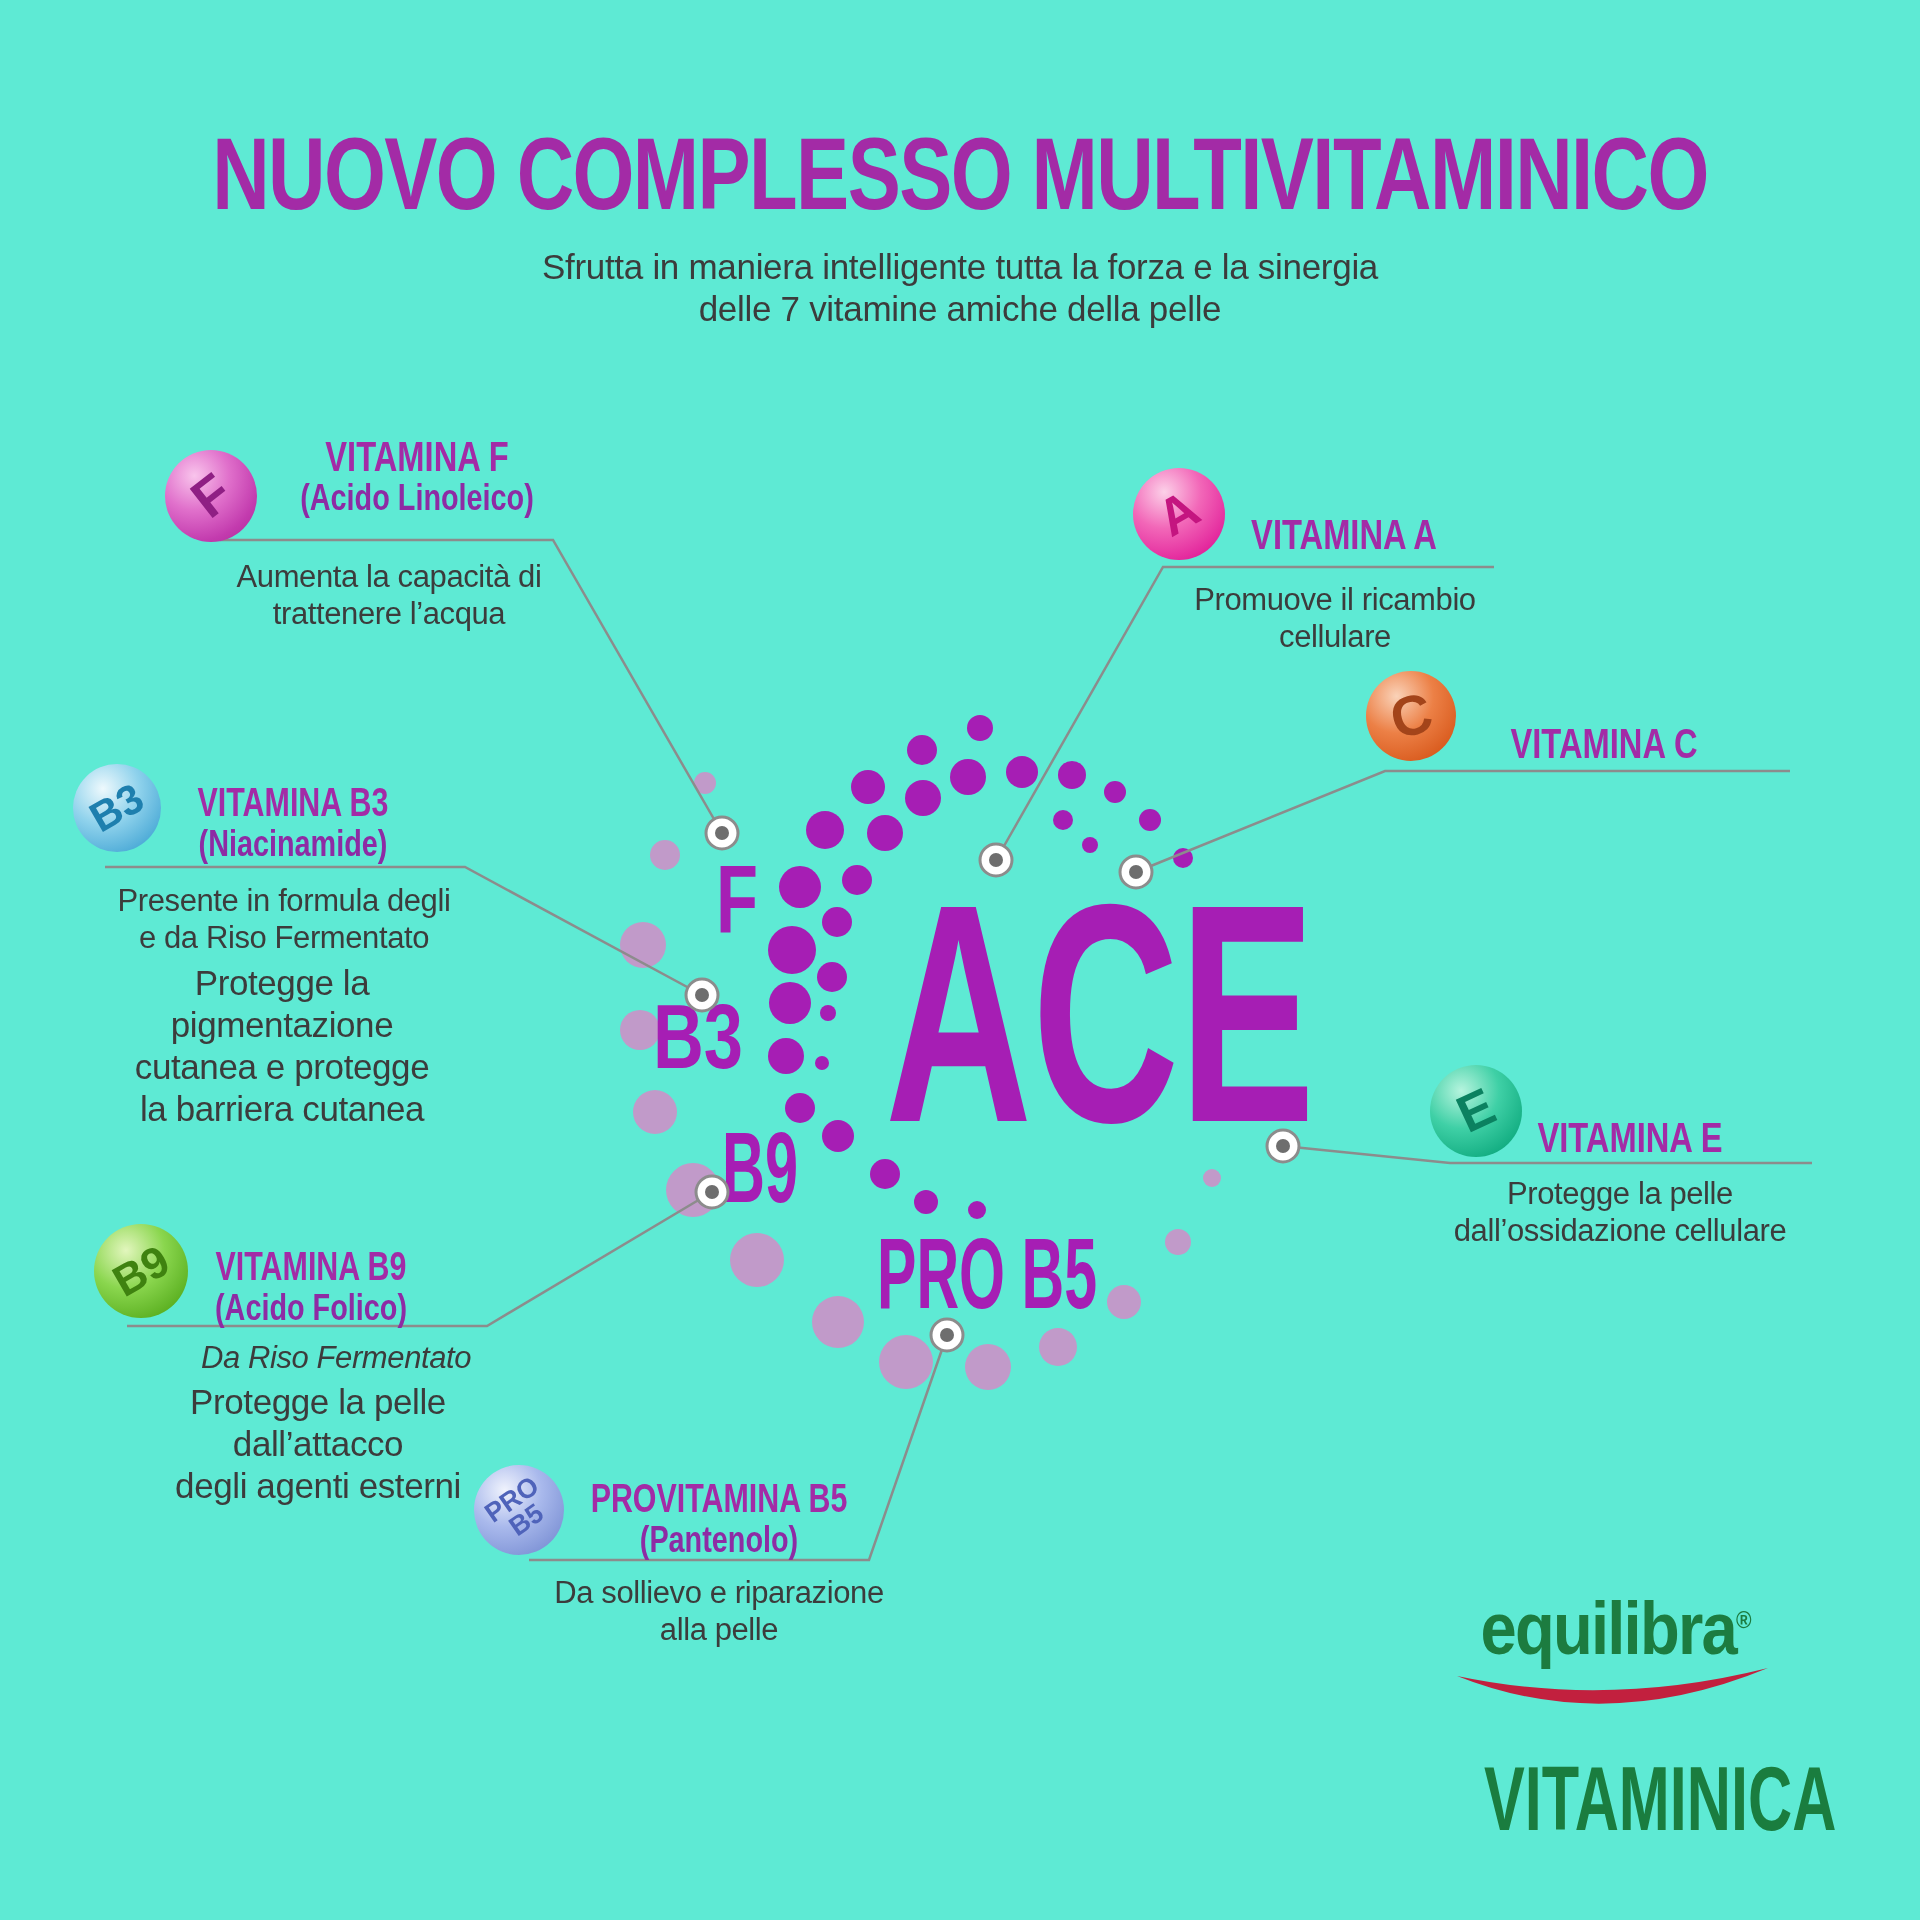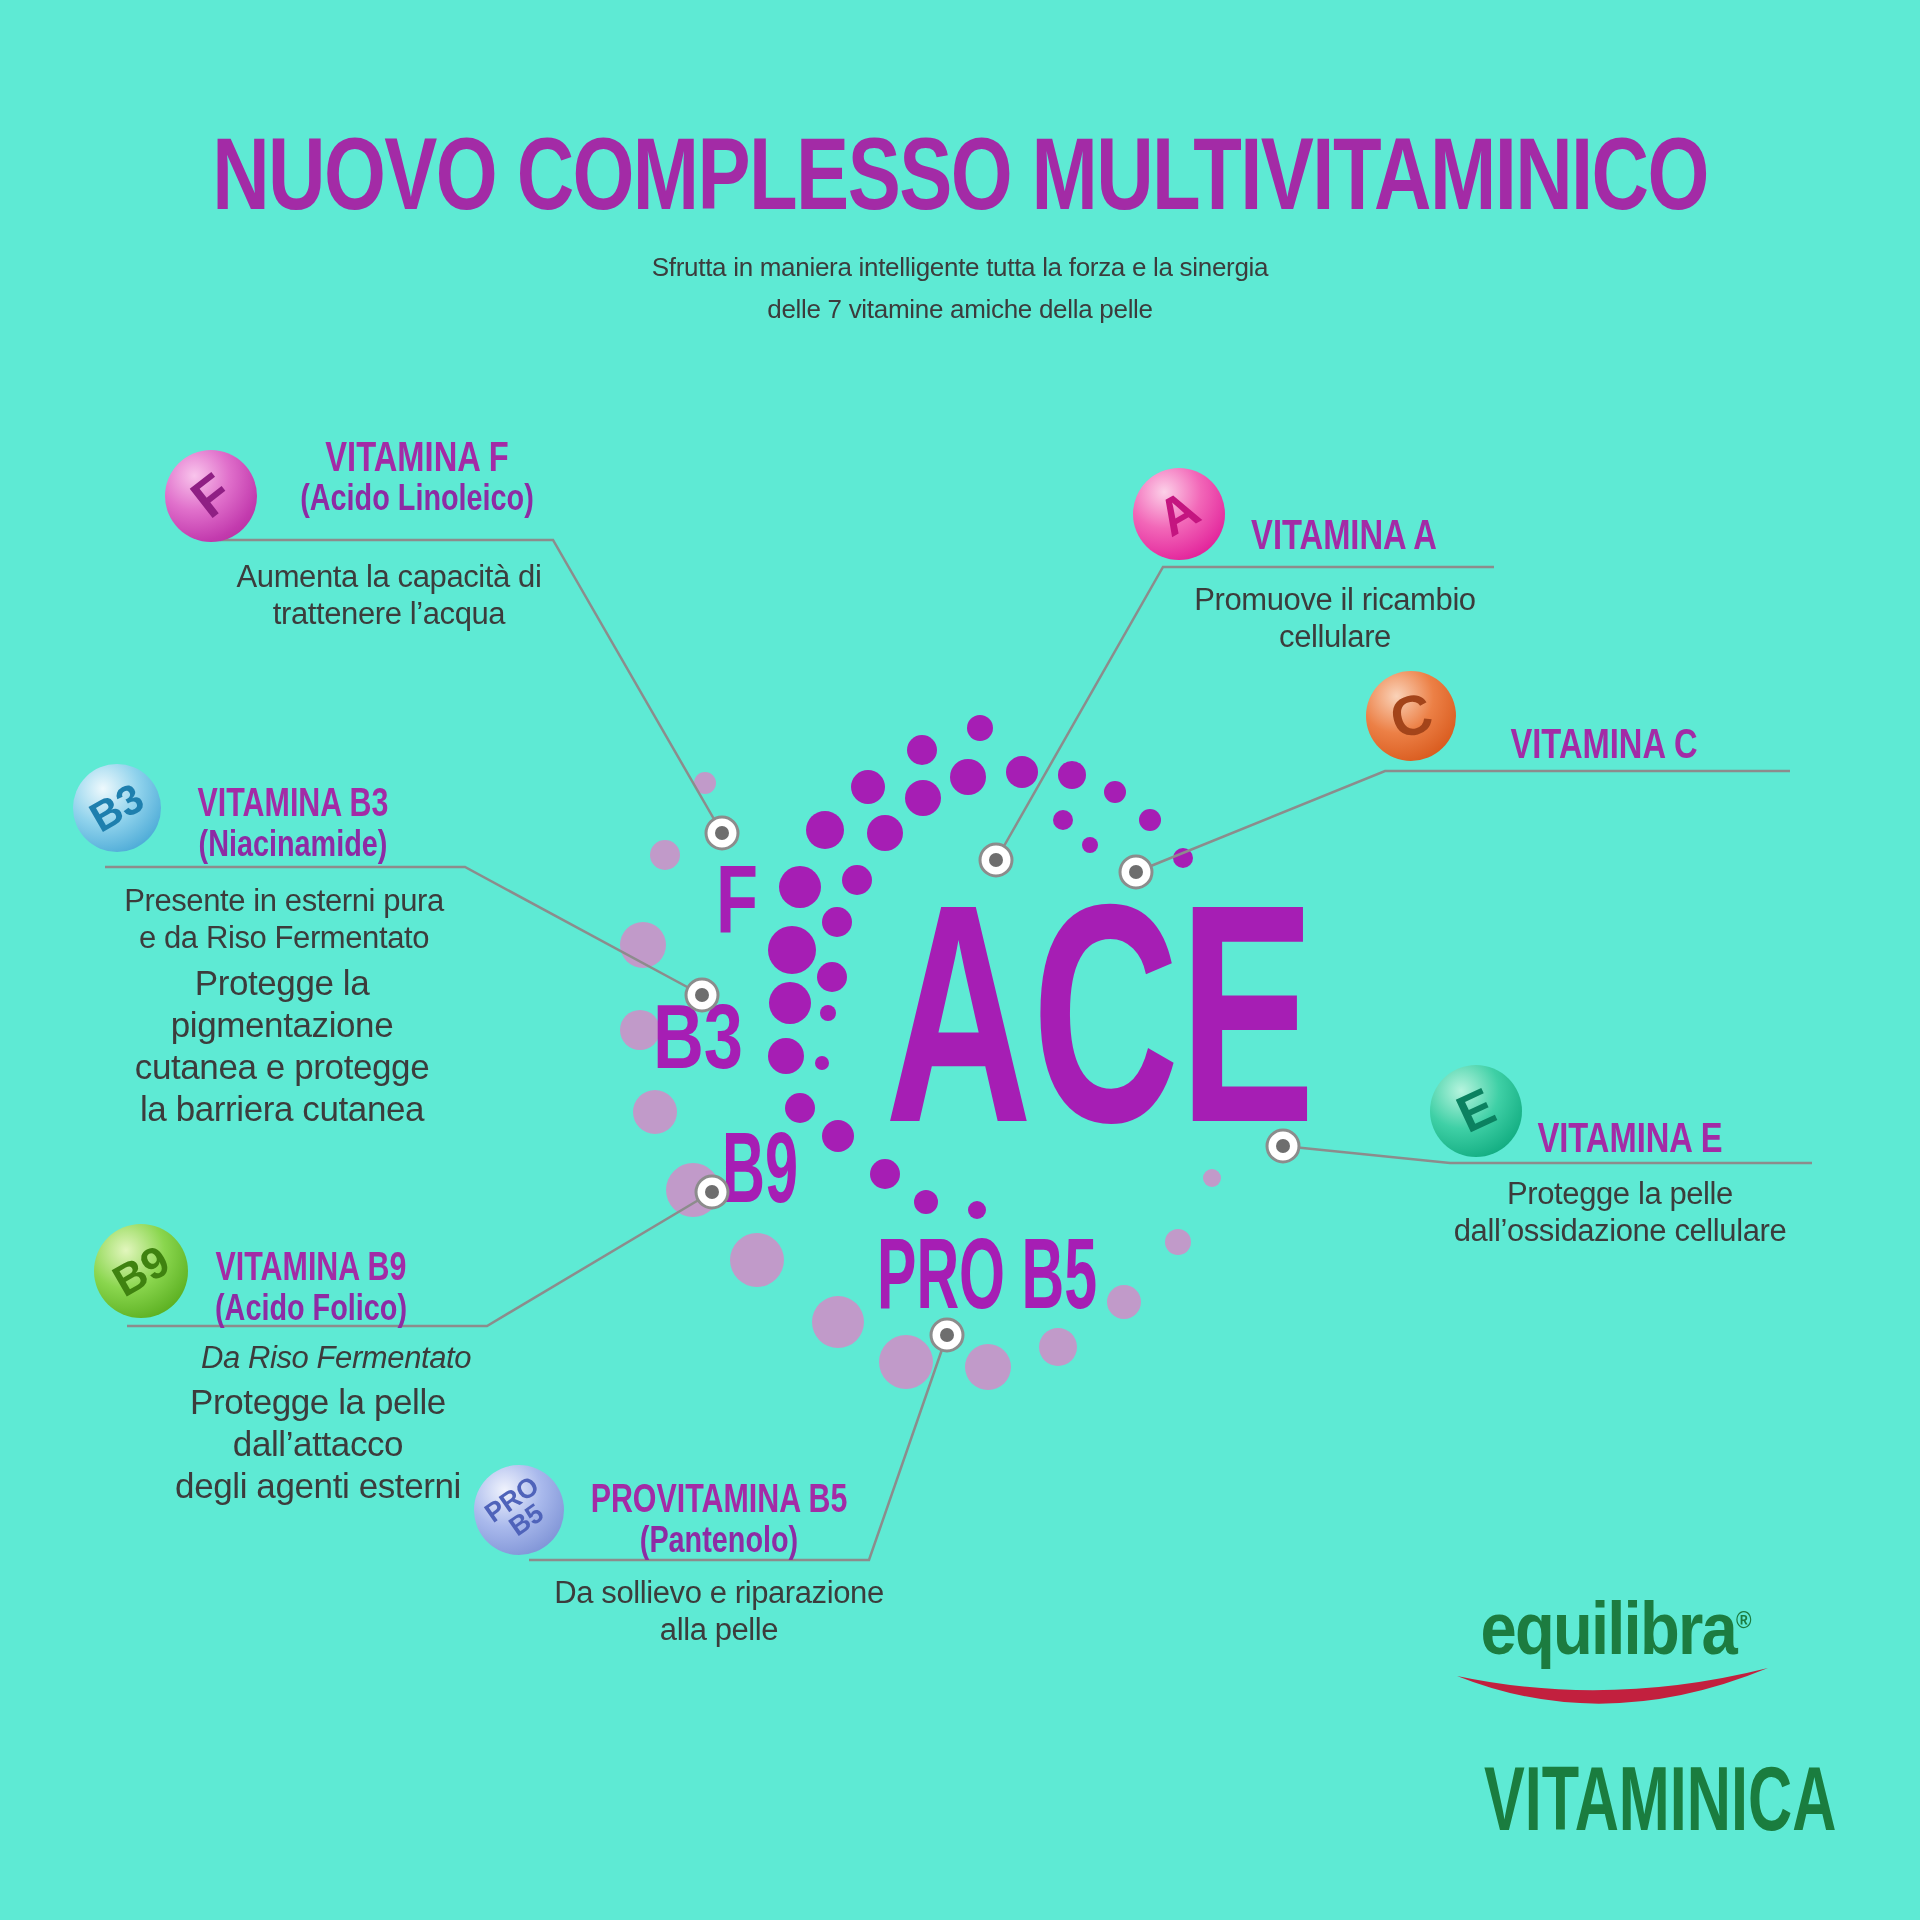--- a/index.html
+++ b/index.html
@@ -1,21 +1,21 @@
 <!DOCTYPE html>
 <html><head>
 <meta charset="utf-8">
 <style>
   html,body{margin:0;padding:0;background:#ffffff;}
   .canvas{position:relative;width:1920px;height:1920px;background:#5eead4;overflow:hidden;
           font-family:"Liberation Sans",sans-serif;}
   .title{position:absolute;left:0;right:0;top:116px;text-align:center;font-size:102px;
          font-weight:bold;color:#a32ba6;letter-spacing:-2px;white-space:nowrap;
          transform:scaleX(0.78);transform-origin:center;}
-  .subtitle{position:absolute;left:0;right:0;top:246px;text-align:center;font-size:26px;
+  .subtitle{position:absolute;left:0;right:0;top:246px;text-align:center;font-size:35px;
          color:#3c3c3c;line-height:42px;letter-spacing:-0.3px;}
   #overlay{position:absolute;left:0;top:0;z-index:1;}
   .co{position:absolute;z-index:2;text-align:center;}
   .v-name{font-weight:bold;color:#a32ba6;font-size:43px;line-height:44px;white-space:nowrap;
           transform:scaleX(0.76);transform-origin:center;}
   .v-name.sm{font-size:40px;}
   .v-sub{font-weight:bold;color:#8e2ba4;font-size:36px;line-height:40px;white-space:nowrap;
          transform:scaleX(0.80);transform-origin:center;}
   .v-desc{color:#3c3c3c;font-size:31px;line-height:37px;letter-spacing:-0.4px;}
   .v-desc.lg{font-size:35px;line-height:42px;}
@@ -165,21 +165,21 @@
   </div>
 
   <div class="ball ball-b3" style="left:73px;top:764px;width:88px;height:88px;">
     <span>B3</span>
   </div>
   <div class="co" style="left:93px;top:780px;width:400px;">
     <div class="v-name sm">VITAMINA B3</div>
     <div class="v-sub">(Niacinamide)</div>
   </div>
   <div class="co v-desc" style="left:84px;top:882px;width:400px;">
-    <div>Presente in esterni pura</div>
+    <div>Presente in formula degli</div>
     <div>e da Riso Fermentato</div>
   </div>
   <div class="co v-desc lg" style="left:82px;top:962px;width:400px;">
     <div>Protegge la pigmentazione</div>
     <div>cutanea e protegge</div>
     <div>la barriera cutanea</div>
   </div>
 
   <div class="ball ball-e" style="left:1430px;top:1065px;width:92px;height:92px;">
     <span>E</span>

